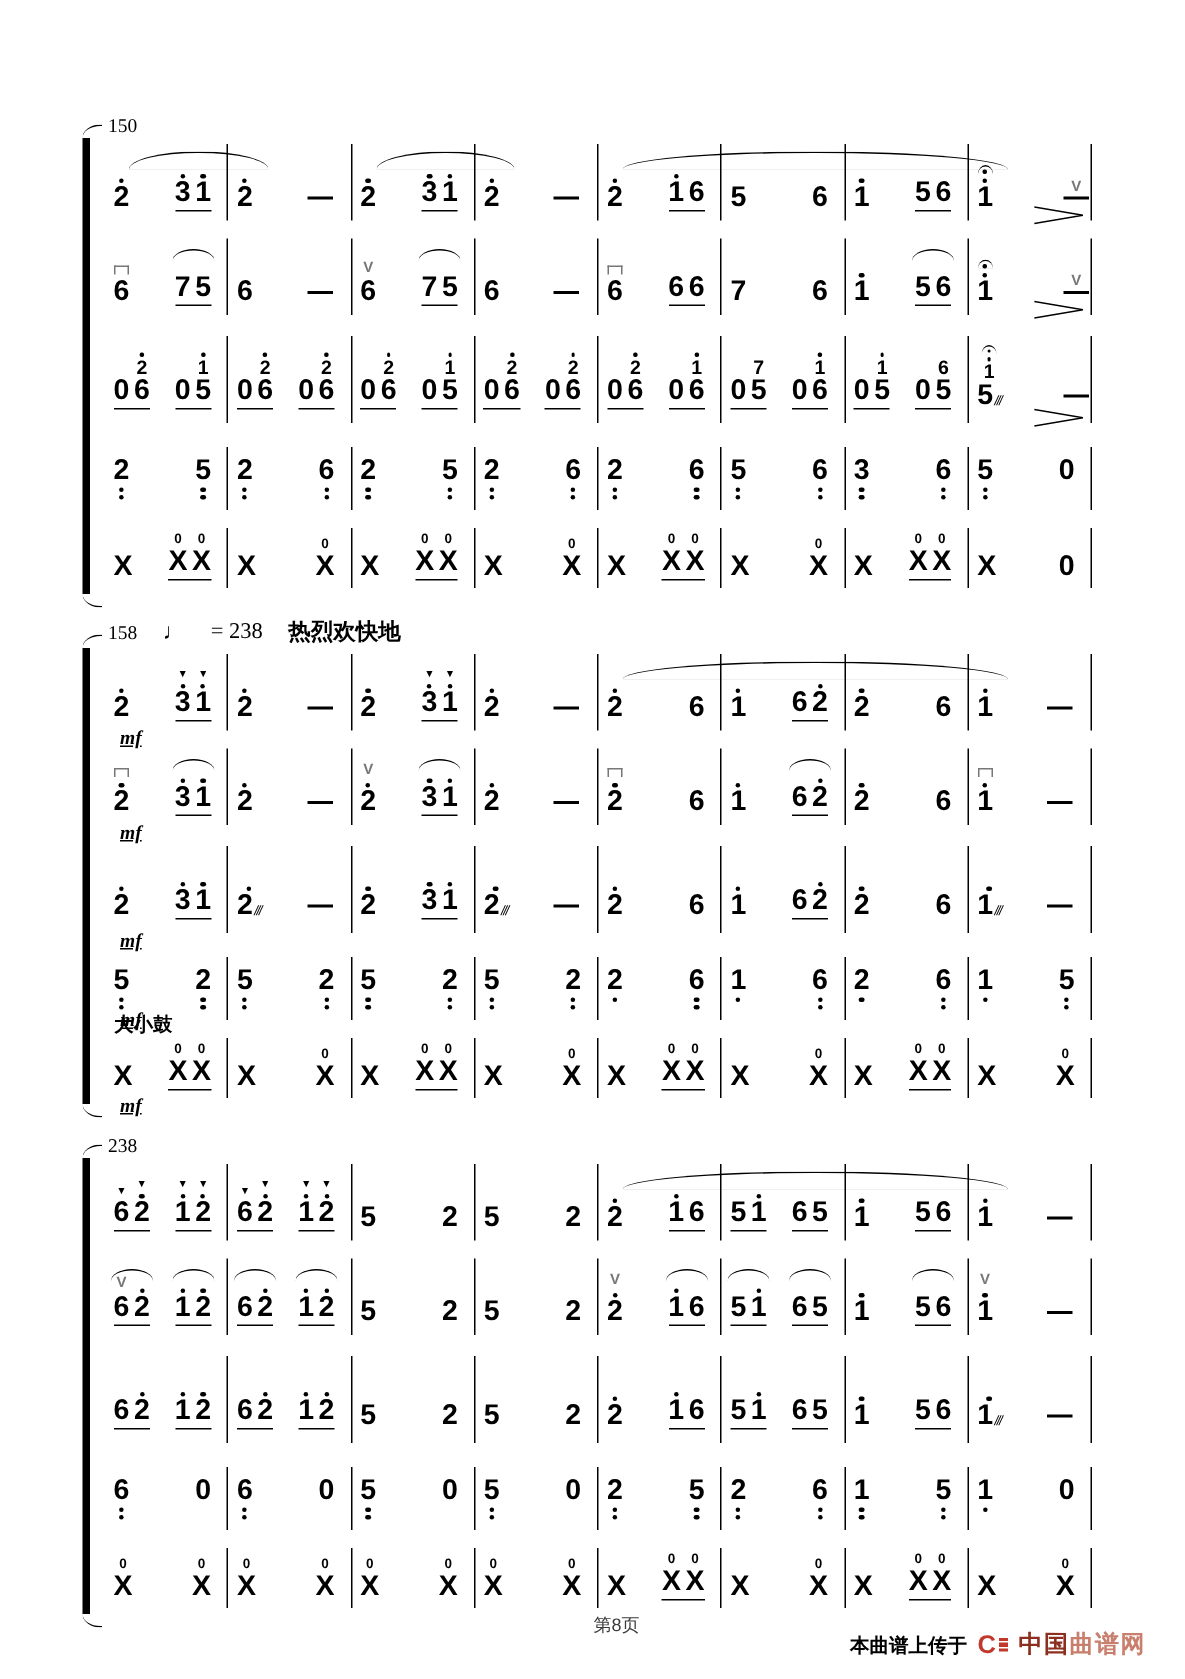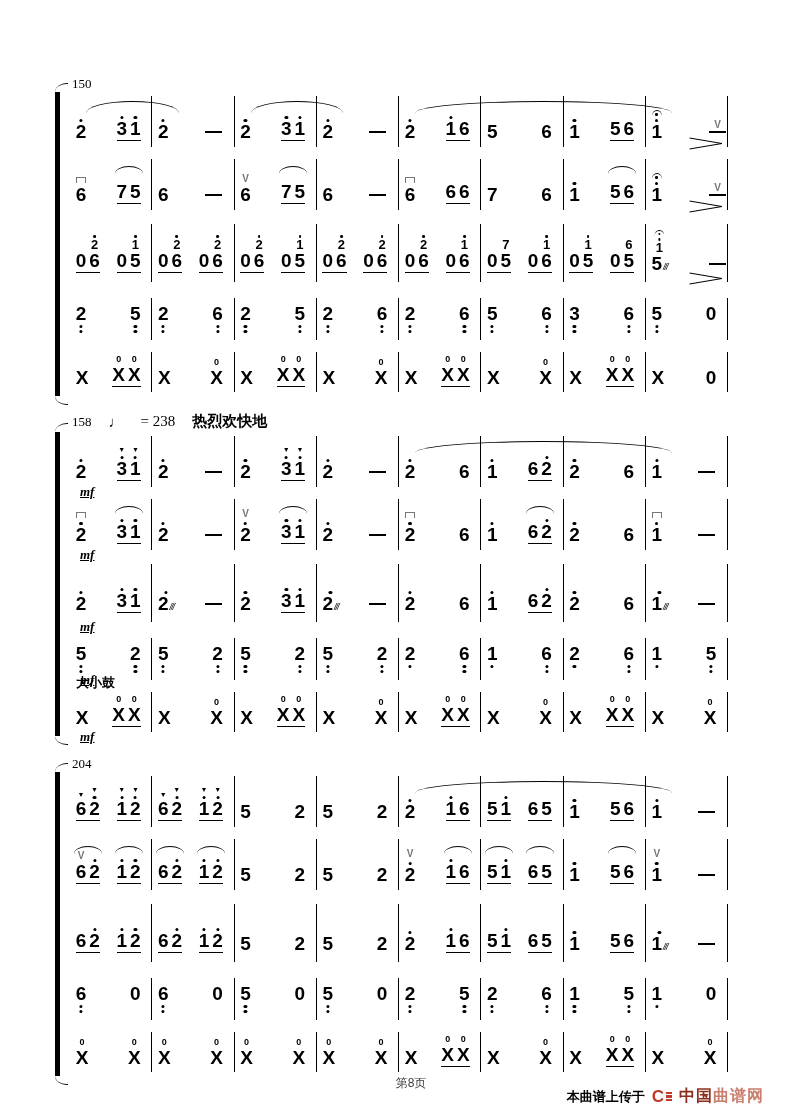--- a/index.html
+++ b/index.html
@@ -2145,21 +2145,21 @@
               <span class="brow">
                 <span class="digit">X</span>
               </span>
             </span>
           </span>
         </span>
       </div>
     </div>
     <div class="system">
       <div class="bracket"></div>
-      <div class="sys-number">204</div>
+      <div class="sys-number">238</div>
       <div class="staff-row s1">
         <span class="slur" style="left: 52.5%; width: 39%;"></span>
         <span class="measure">
           <span class="cell beam">
             <span class="note">
               <span class="above">
                 <span class="accent">▼</span>
               </span>
               <span class="brow">
                 <span class="digit">6</span>

